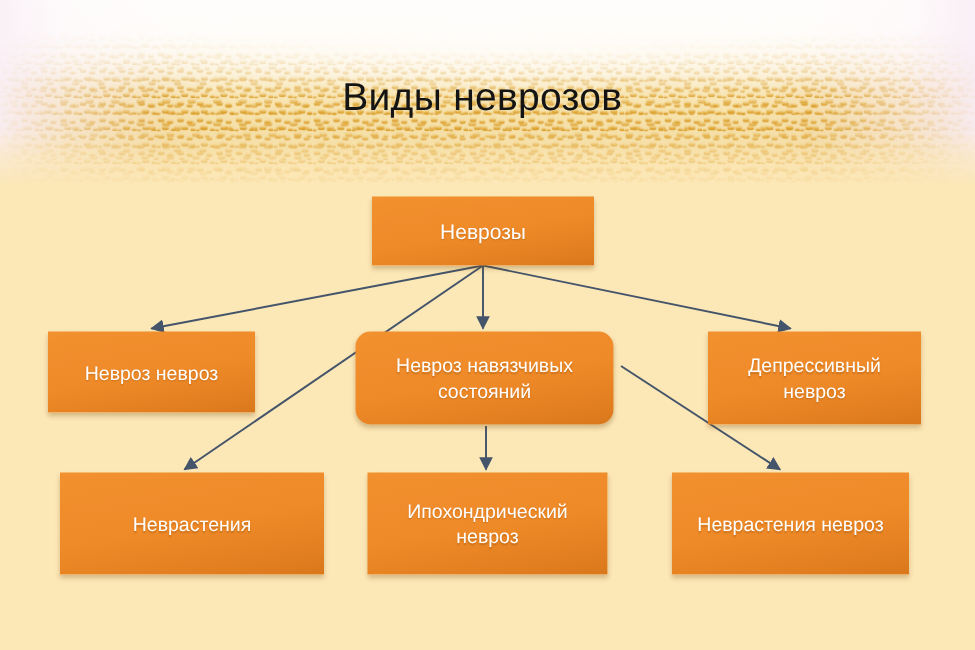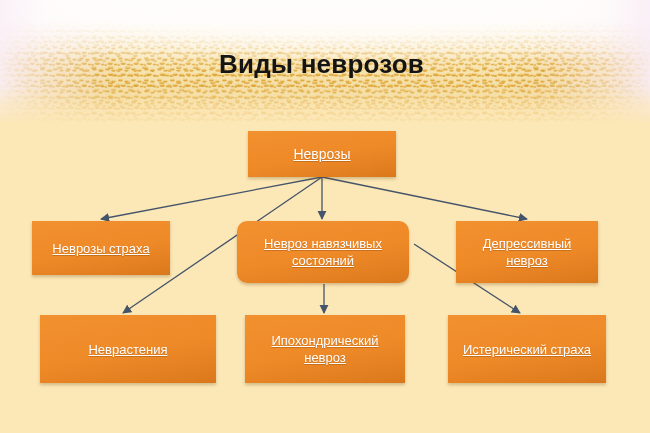--- a/index.html
+++ b/index.html
@@ -32,45 +32,44 @@
     pointer-events:none;
   }
   #header-fade-bottom{
     position:absolute;left:0;top:86px;width:650px;height:40px;
     background:linear-gradient(180deg, rgba(252,231,182,0) 0%, rgba(252,231,182,.55) 45%, #fce7b6 100%);
     pointer-events:none;
   }
 
   #page-title{
     position:absolute;left:0;top:49px;width:643px;text-align:center;
-    font-size:26px;font-weight:bold;color:#141414;letter-spacing:.2px;
+    font-size:26px;font-weight:normal;color:#141414;letter-spacing:.2px;
     z-index:6;white-space:nowrap;
   }
 
   
   #arrows{position:absolute;left:0;top:0;width:650px;height:433px;z-index:2;}
 
   
   .node{
     position:absolute;z-index:4;
     background:linear-gradient(170deg,#f2912f 0%, #f08c2b 30%, #ef8a28 52%, #e07d1f 88%, #d9771c 100%);
     box-shadow:0 2px 3px rgba(120,80,20,.30);
     display:flex;align-items:center;justify-content:center;
     text-align:center;color:#ffffff;
     font-size:13px;line-height:17px;
     padding:10px 6px;box-sizing:border-box;
     text-shadow:0 1px 1px rgba(130,70,10,.35);
-    text-decoration:underline;
   }
   .node span{display:block;}
 
   #node-root{left:248px;top:131px;width:148px;height:46px;font-size:14px;}
   #node-fear{left:32px;top:221px;width:138px;height:54px;}
   #node-obsessive{left:237px;top:221px;width:172px;height:62px;border-radius:10px;}
-  #node-depressive{left:456px;top:221px;width:142px;height:62px;}
+  #node-depressive{left:472px;top:221px;width:142px;height:62px;}
   #node-neurasthenia{left:40px;top:315px;width:176px;height:68px;}
   #node-hypochondriac{left:245px;top:315px;width:160px;height:68px;justify-content:flex-end;}
   #node-hysterical{left:448px;top:315px;width:158px;height:68px;}
 </style>
 </head>
 <body>
 
 <div id="header-band">
   <svg id="header-dots" viewBox="0 0 650 122" preserveAspectRatio="none" aria-hidden="true">
     <defs>
@@ -130,34 +129,34 @@
     <line x1="324" y1="284" x2="324" y2="313"></line>
     <line x1="414" y1="244" x2="520" y2="313"></line>
   </g>
 </svg>
 
 <div class="node" id="node-root">
   <span>Неврозы</span>
 </div>
 
 <div class="node" id="node-fear">
-  <span>Неврозы страха</span>
+  <span>Невроз невроз</span>
 </div>
 
 <div class="node" id="node-obsessive">
   <span>Невроз навязчивых состояний</span>
 </div>
 
 <div class="node" id="node-depressive">
   <span>Депрессивный невроз</span>
 </div>
 
 <div class="node" id="node-neurasthenia">
   <span>Неврастения</span>
 </div>
 
 <div class="node" id="node-hypochondriac">
   <span>Ипохондрический невроз</span>
 </div>
 
 <div class="node" id="node-hysterical">
-  <span>Истерический страха</span>
+  <span>Неврастения невроз</span>
 </div>
 
 </body></html>

